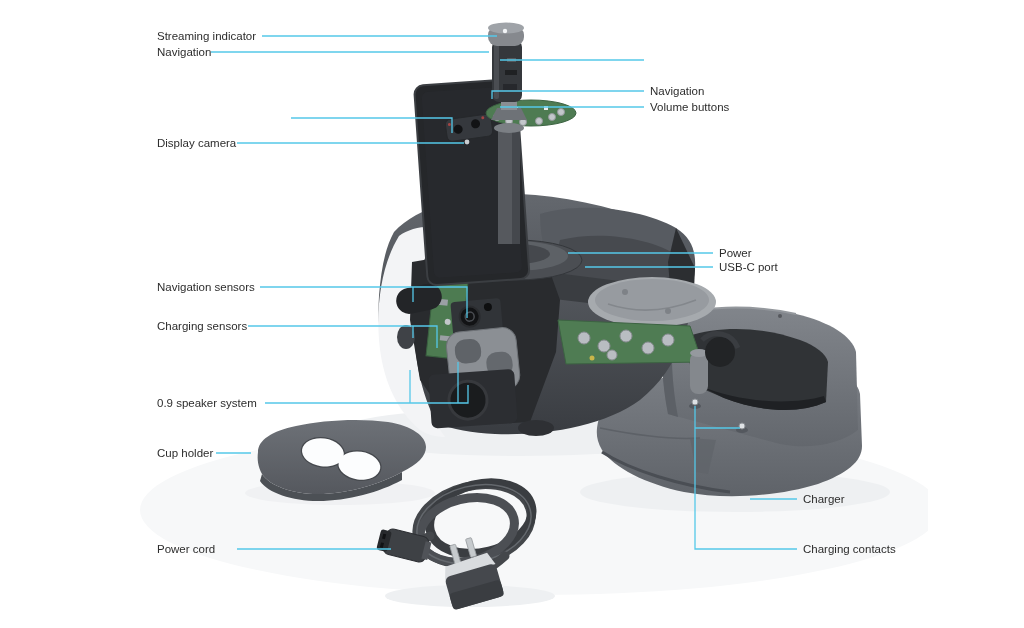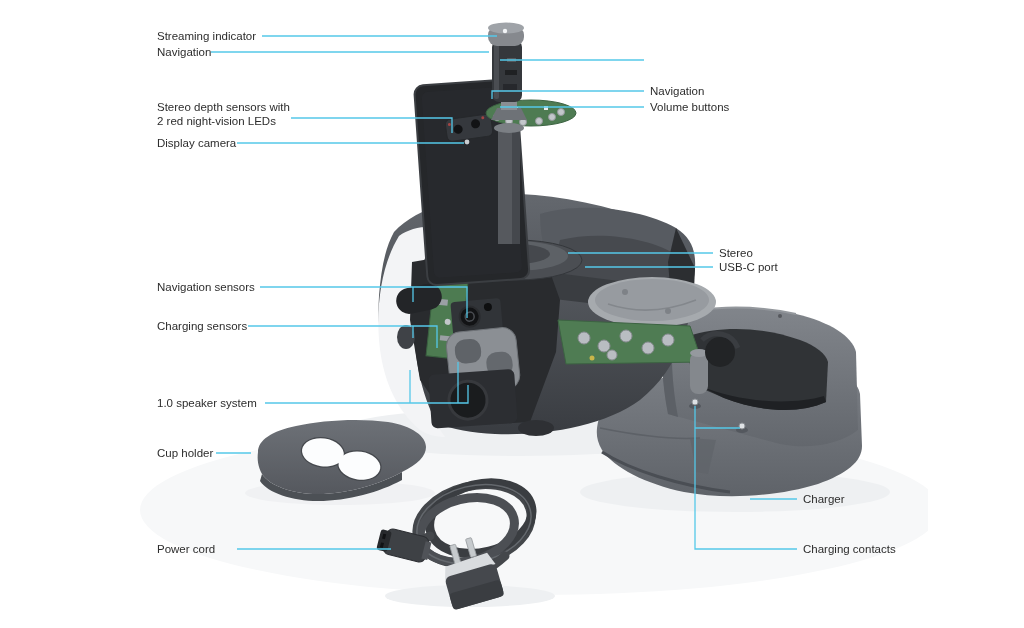--- a/index.html
+++ b/index.html
@@ -233,28 +233,26 @@
       <polyline points="568,253 713,253"></polyline>
       <polyline points="585,267 713,267"></polyline>
       <polyline points="750,499 797,499"></polyline>
       <polyline points="695,406 695,549 797,549"></polyline>
       <polyline points="695,428 740,428"></polyline>
     </g>
   </svg>
 
   <div class="label" style="left:157px;top:29px">Streaming indicator</div>
   <div class="label" style="left:157px;top:45px">Navigation</div>
-  <div class="label" style="left:157px;top:100px">Stereo depth sensors with
-2 red night-vision LEDs</div>
   <div class="label" style="left:157px;top:136px">Display camera</div>
   <div class="label" style="left:157px;top:280px">Navigation sensors</div>
   <div class="label" style="left:157px;top:319px">Charging sensors</div>
-  <div class="label" style="left:157px;top:396px">1.0 speaker system</div>
+  <div class="label" style="left:157px;top:396px">0.9 speaker system</div>
   <div class="label" style="left:157px;top:446px">Cup holder</div>
   <div class="label" style="left:157px;top:542px">Power cord</div>
   <div class="label" style="left:650px;top:84px">Navigation</div>
   <div class="label" style="left:650px;top:100px">Volume buttons</div>
-  <div class="label" style="left:719px;top:246px">Stereo</div>
+  <div class="label" style="left:719px;top:246px">Power</div>
   <div class="label" style="left:719px;top:260px">USB-C port</div>
   <div class="label" style="left:803px;top:492px">Charger</div>
   <div class="label" style="left:803px;top:542px">Charging contacts</div>
 
 </div>
 
 </body></html>

